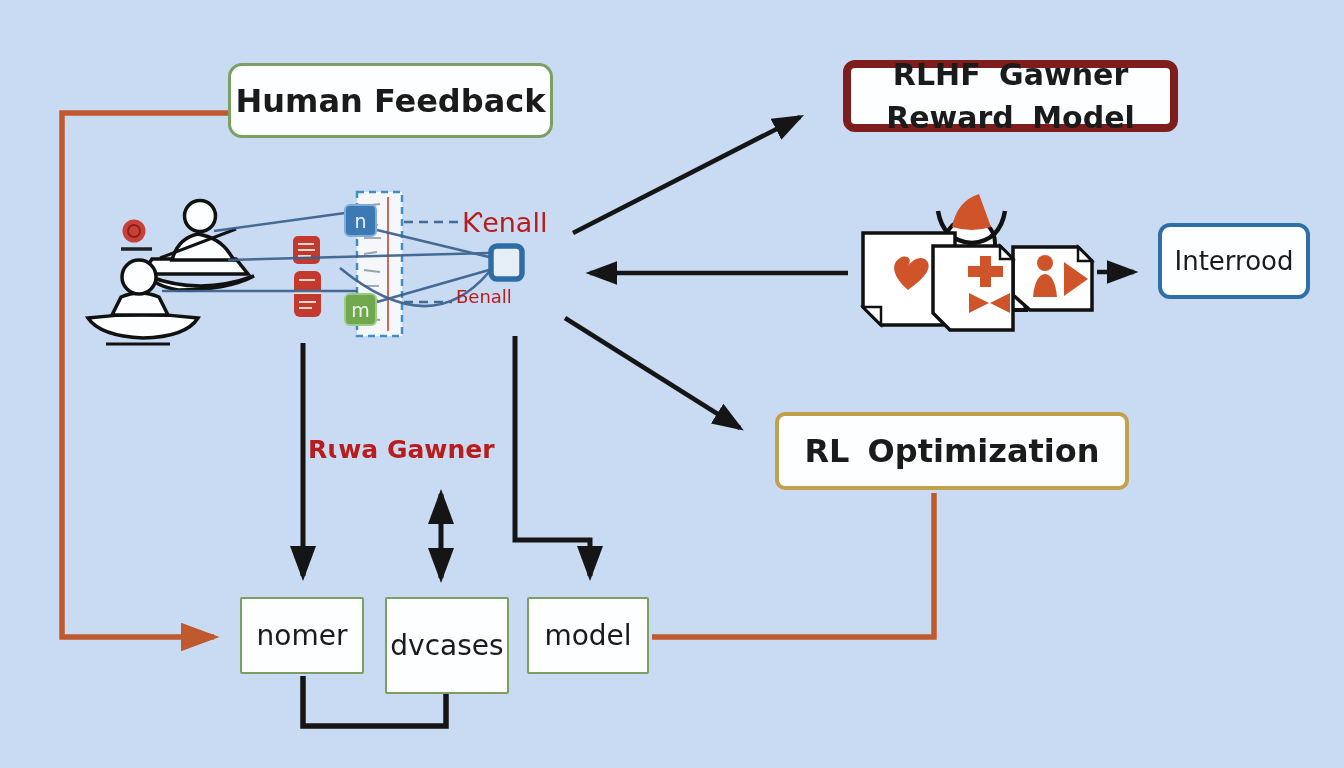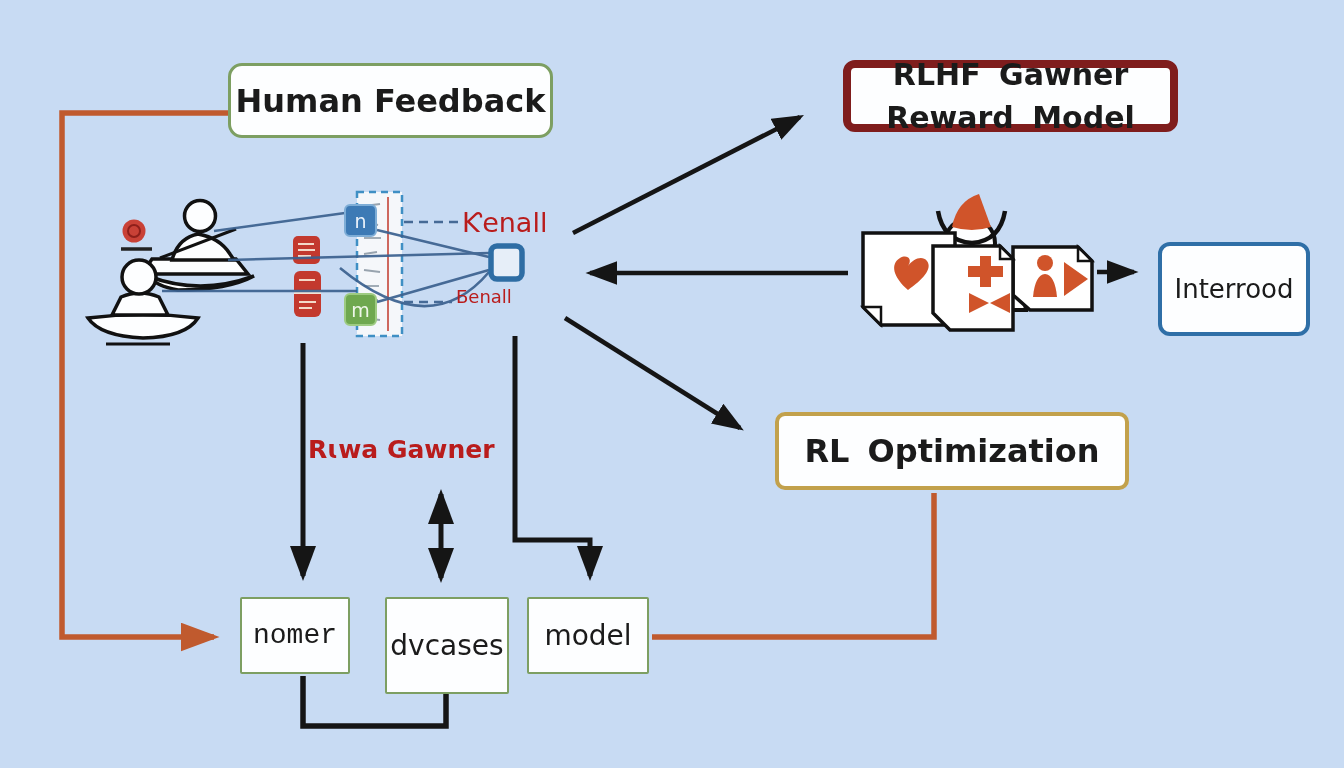--- a/index.html
+++ b/index.html
@@ -28,34 +28,34 @@
     border:3px solid #7d9f62;border-radius:14px;
     font-size:32px;font-weight:bold;
   }
   .node-reward-model{
     left:843px;top:60px;width:335px;height:72px;
     border:8px solid #7f1d1d;border-radius:12px;
     font-size:30px;font-weight:bold;line-height:1.45;
     word-spacing:8px;
   }
   .node-interrood{
-    left:1158px;top:242px;width:152px;height:94px;
+    left:1158px;top:223px;width:152px;height:76px;
     border:4px solid #2f6fa7;border-radius:12px;
     font-size:26px;font-weight:500;
   }
   .node-rl-optimization{
     left:775px;top:412px;width:354px;height:78px;
     border:4px solid #c2a14c;border-radius:10px;
     font-size:32px;font-weight:bold;word-spacing:7px;
   }
   .node-small{
     border:2.5px solid #7d9f62;border-radius:2px;
     font-size:28px;font-weight:400;
   }
-  .node-nomer{left:240px;top:597px;width:110px;height:77px;font-family:Liberation Mono, monospace;}
+  .node-nomer{left:240px;top:597px;width:124px;height:77px;}
   .node-dvcases{left:385px;top:597px;width:124px;height:97px;}
   .node-model{left:527px;top:597px;width:122px;height:77px;}
   .float-label{
     position:absolute;color:#b91c1c;white-space:nowrap;
   }
   .label-output-top{left:462px;top:207px;font-size:27px;font-weight:500;}
   .label-output-bottom{left:456px;top:286px;font-size:18px;font-weight:500;}
   .label-feedback{left:308px;top:435px;font-size:25px;font-weight:600;}
 </style>
 </head>

